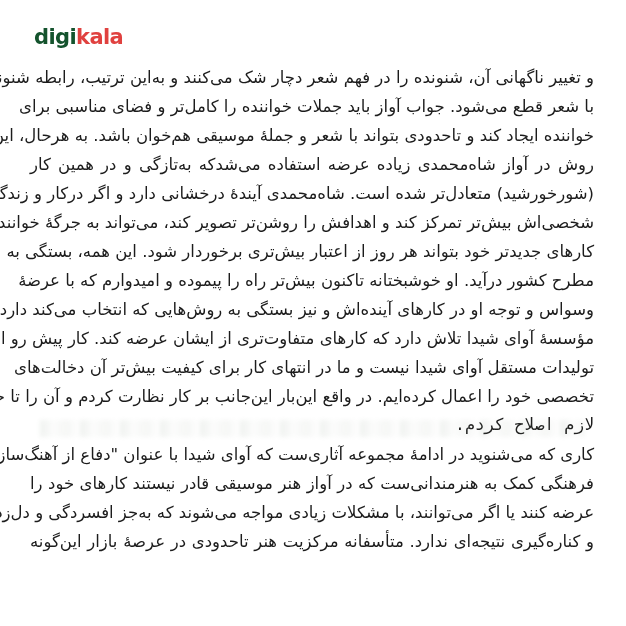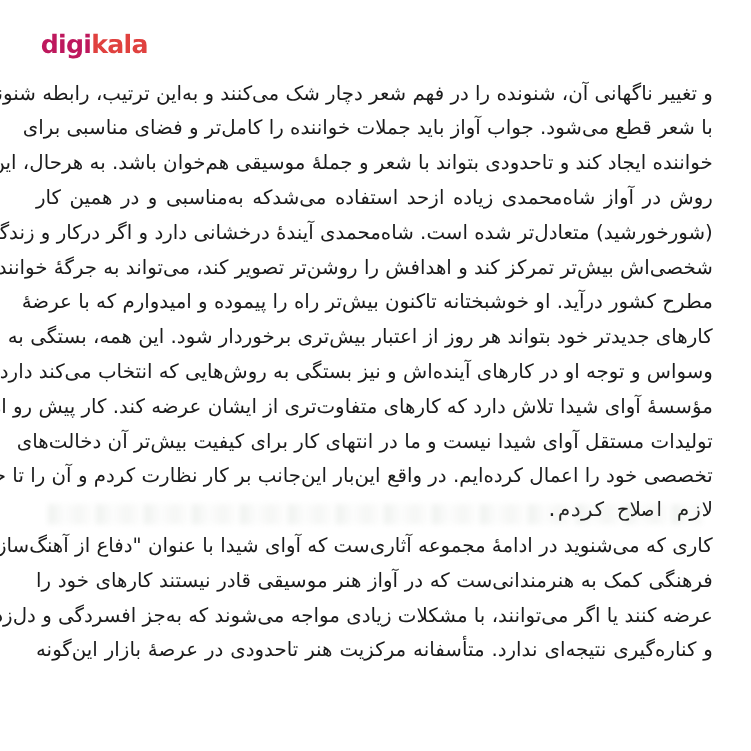--- a/index.html
+++ b/index.html
@@ -20,21 +20,21 @@
     position: absolute;
     top: 27px;
     left: 34px;
     font-family: "DejaVu Sans", sans-serif;
     font-weight: bold;
     font-size: 21px;
     letter-spacing: -0.6px;
     line-height: 1;
     user-select: none;
   }
-  .logo .digi { color: #be185d; }
+  .logo .digi { color: #14532d; }
   .logo .kala { color: #e0413f; text-align: center; }
 
   
   .text-block {
     position: absolute;
     top: 63px;
     left: 30px;
     right: 32px;
     direction: rtl;
     color: #1c1c1c;
@@ -76,25 +76,25 @@
 <div class="page">
 
   <div class="logo">
     <span class="digi">digi</span><span class="kala">kala</span>
   </div>
 
   <div class="text-block">
     <div class="text-line">و تغییر ناگهانی آن، شنونده را در فهم شعر دچار شک می‌کنند و به‌این ترتیب، رابطه شنونده</div>
     <div class="text-line">با شعر قطع می‌شود. جواب آواز باید جملات خواننده را کامل‌تر و فضای مناسبی برای</div>
     <div class="text-line">خواننده ایجاد کند و تاحدودی بتواند با شعر و جملهٔ موسیقی هم‌خوان باشد. به هرحال، این</div>
-    <div class="text-line">روش در آواز شاه‌محمدی زیاده ازحد استفاده می‌شدکه به‌مناسبی و در همین کار</div>
+    <div class="text-line">روش در آواز شاه‌محمدی زیاده عرضه استفاده می‌شدکه به‌تازگی و در همین کار</div>
     <div class="text-line">(شورخورشید) متعادل‌تر شده است. شاه‌محمدی آیندهٔ درخشانی دارد و اگر درکار و زندگی</div>
     <div class="text-line">شخصی‌اش بیش‌تر تمرکز کند و اهدافش را روشن‌تر تصویر کند، می‌تواند به جرگهٔ خوانندگان</div>
+    <div class="text-line">کارهای جدیدتر خود بتواند هر روز از اعتبار بیش‌تری برخوردار شود. این همه، بستگی به</div>
     <div class="text-line">مطرح کشور درآید. او خوشبختانه تاکنون بیش‌تر راه را پیموده و امیدوارم که با عرضهٔ</div>
-    <div class="text-line">کارهای جدیدتر خود بتواند هر روز از اعتبار بیش‌تری برخوردار شود. این همه، بستگی به</div>
     <div class="text-line">وسواس و توجه او در کارهای آینده‌اش و نیز بستگی به روش‌هایی که انتخاب می‌کند دارد.</div>
     <div class="text-line">مؤسسهٔ آوای شیدا تلاش دارد که کارهای متفاوت‌تری از ایشان عرضه کند. کار پیش رو از</div>
     <div class="text-line">تولیدات مستقل آوای شیدا نیست و ما در انتهای کار برای کیفیت بیش‌تر آن دخالت‌های</div>
     <div class="text-line">تخصصی خود را اعمال کرده‌ایم. در واقع این‌بار این‌جانب بر کار نظارت کردم و آن را تا حد</div>
     <div class="text-line para-end">لازم اصلاح کردم.</div>
     <div class="text-line">کاری که می‌شنوید در ادامهٔ مجموعه آثاری‌ست که آوای شیدا با عنوان "دفاع از آهنگ‌سازان،</div>
     <div class="text-line">فرهنگی کمک به هنرمندانی‌ست که در آواز هنر موسیقی قادر نیستند کارهای خود را</div>
     <div class="text-line">عرضه کنند یا اگر می‌توانند، با مشکلات زیادی مواجه می‌شوند که به‌جز افسردگی و دل‌زدگی</div>
     <div class="text-line">و کناره‌گیری نتیجه‌ای ندارد. متأسفانه مرکزیت هنر تاحدودی در عرصهٔ بازار این‌گونه</div>
   </div>

